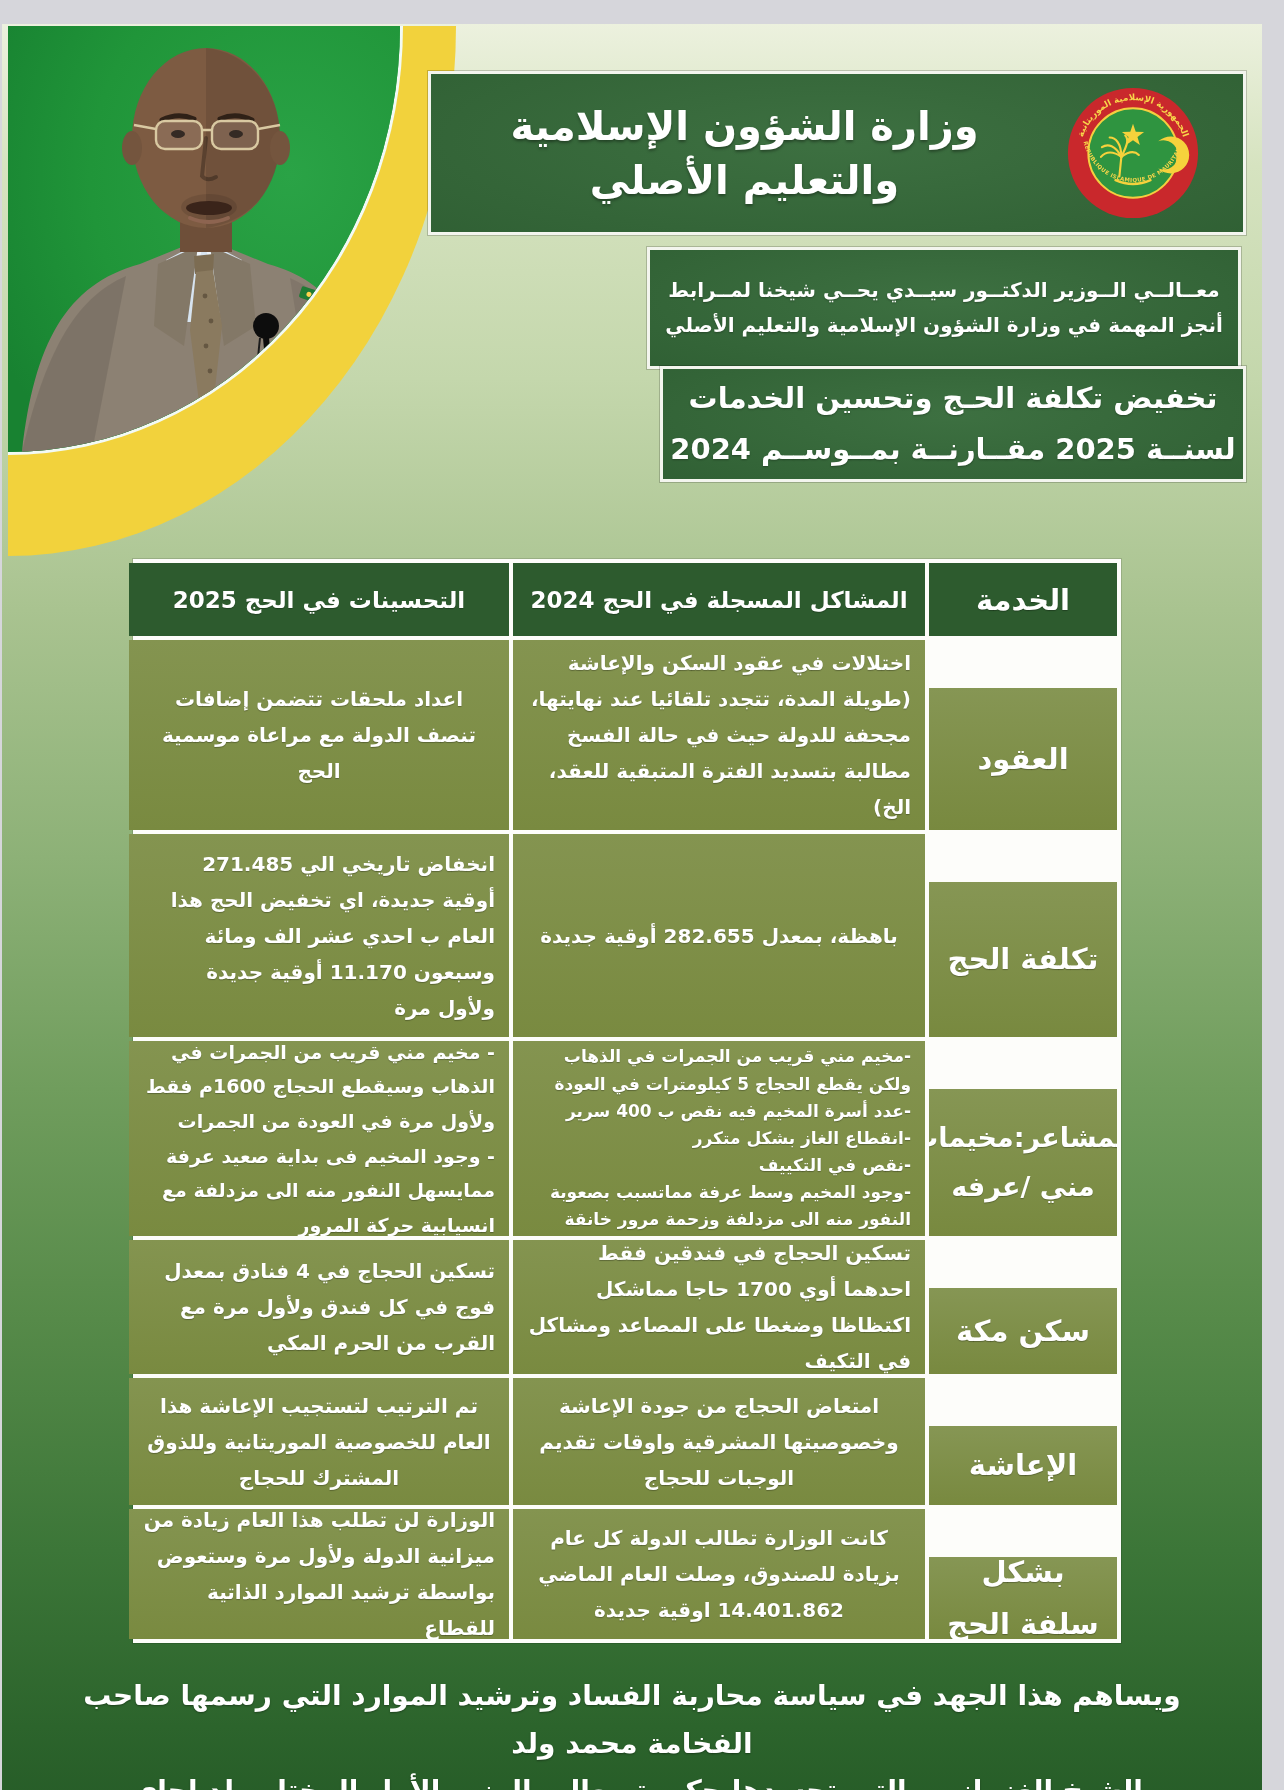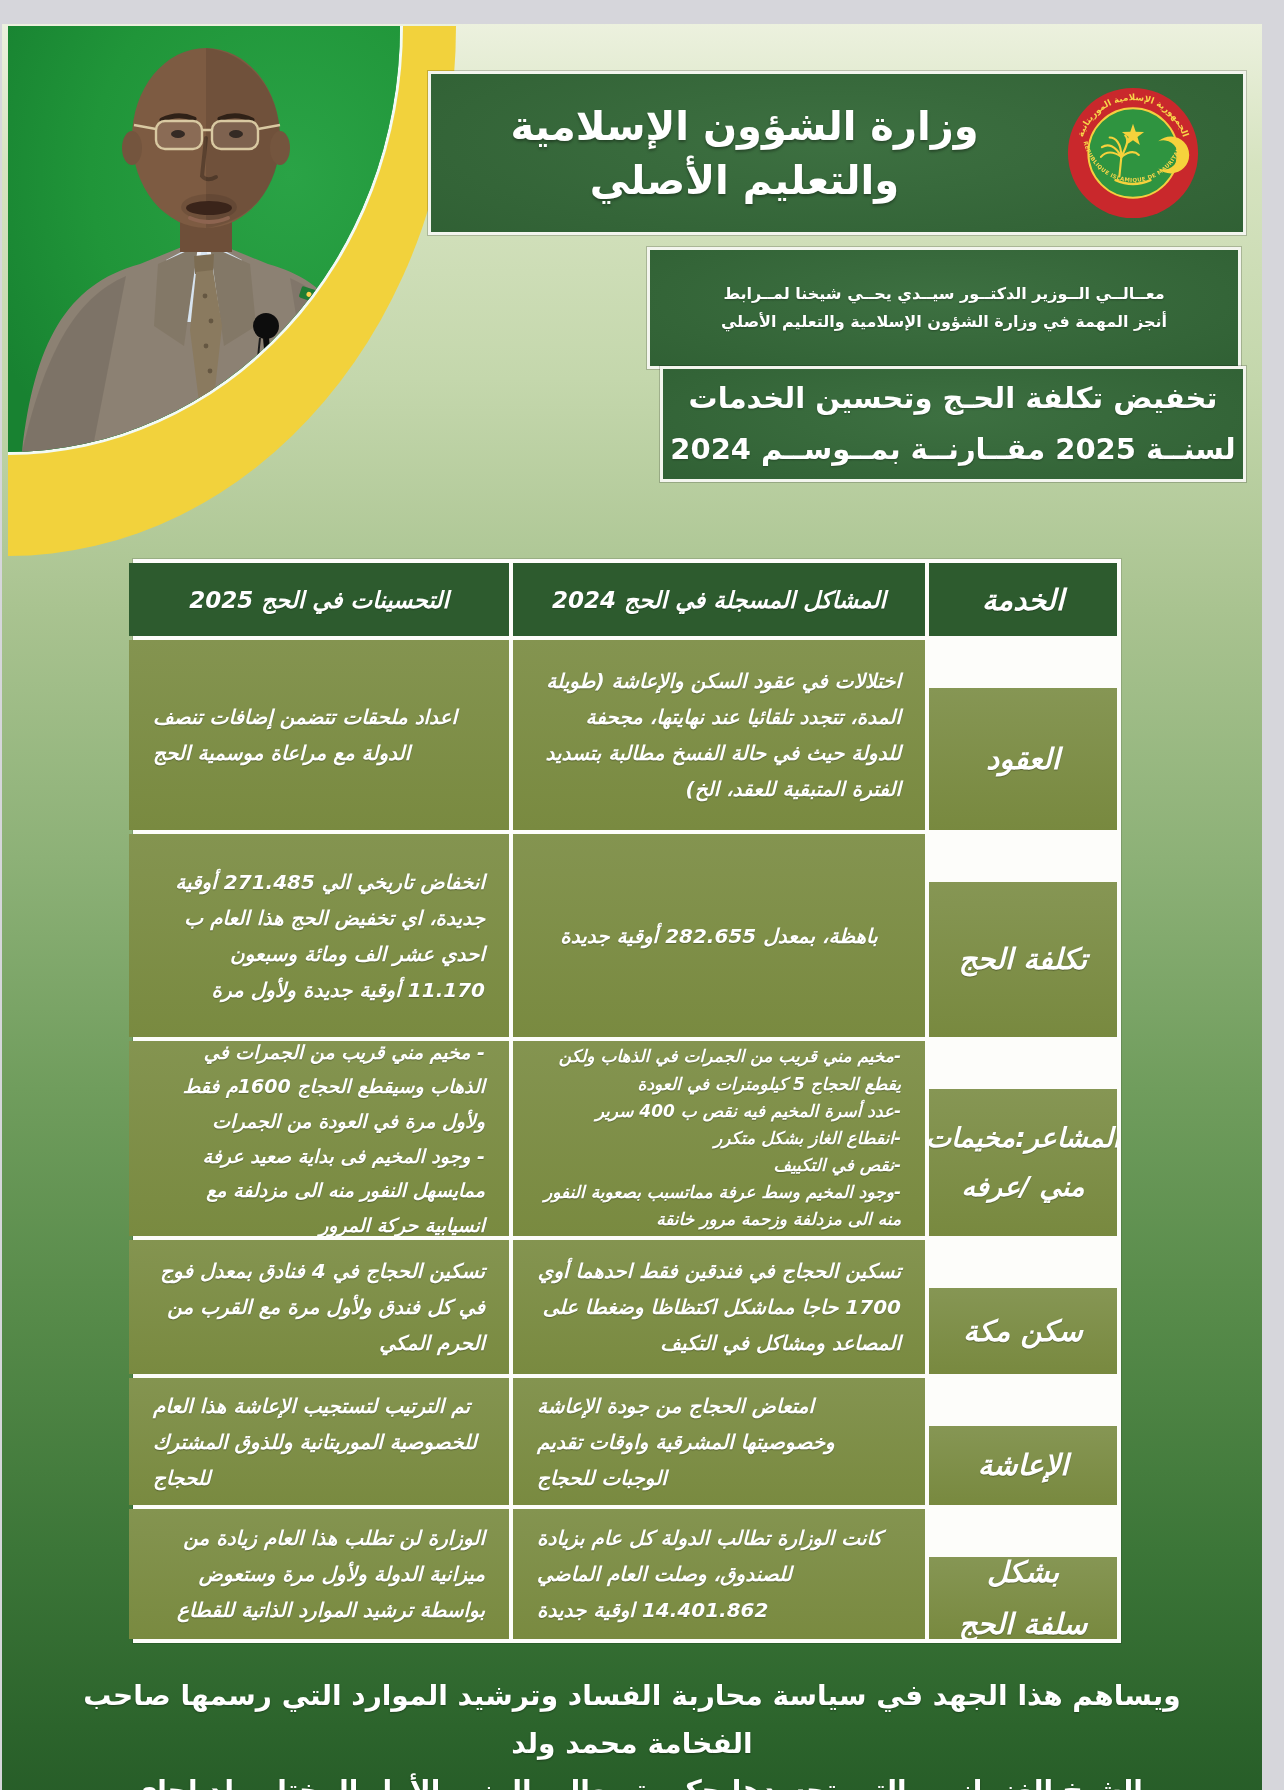--- a/index.html
+++ b/index.html
@@ -22,39 +22,39 @@
     background:radial-gradient(120% 150% at 50% 42%,#3d7041 0%,#2f5f33 62%,#27522b 100%);
     border:3px solid #f3f5ee;box-shadow:0 0 0 1px rgba(0,0,0,.18);
     display:flex;flex-direction:column;align-items:center;justify-content:center;
     text-align:center;direction:rtl;}
   .header-box{left:426px;top:47px;width:812px;height:158px;}
   .ministry-title{position:absolute;left:30px;right:215px;top:0;bottom:0;
     display:flex;align-items:center;justify-content:center;
     font-size:40px;font-weight:bold;line-height:1.35;text-shadow:0 2px 3px rgba(0,0,0,.35);}
   .seal{position:absolute;right:42px;top:50%;transform:translateY(-50%);}
   .minister-box{left:645px;top:223px;width:588px;height:116px;
-    font-size:16px;font-weight:bold;line-height:1.75;text-shadow:0 1px 2px rgba(0,0,0,.3);}
+    font-size:20px;font-weight:bold;line-height:1.75;text-shadow:0 1px 2px rgba(0,0,0,.3);}
   .title-box{left:658px;top:342px;width:580px;height:110px;
     font-size:29px;font-weight:bold;line-height:1.75;text-shadow:0 1px 2px rgba(0,0,0,.3);}
 
   
   .hajj-table{position:absolute;left:131px;top:535px;width:980px;direction:rtl;
     display:grid;grid-template-columns:188px 412px 380px;
     grid-template-rows:73px 190px 203px 195px 134px 127px 130px;
     gap:4px;background:#fdfdfa;border:4px solid #fdfdfa;box-shadow:0 0 0 1px rgba(0,0,0,.12);}
   .cell{overflow:hidden;color:#fff;display:flex;align-items:center;justify-content:center;
-    padding:6px 24px;text-shadow:0 1px 1px rgba(0,0,0,.28);font-style:italic;}
+    padding:6px 14px;text-shadow:0 1px 1px rgba(0,0,0,.28);}
   .cell.h{background:#2d5b2e;font-weight:bold;font-size:23px;text-align:center;}
   .cell.h.svc{font-size:29px;}
   .cell.label{background:linear-gradient(180deg,#869654,#78893f);
     font-weight:bold;font-size:29px;text-align:center;line-height:1.8;margin-top:48px;}
   .cell.c{background:linear-gradient(180deg,#849450,#798a40);
     font-weight:bold;font-size:20px;line-height:1.8;white-space:pre-line;
     justify-content:flex-start;text-align:right;align-items:center;display:flex;}
-  .cell.c.center{justify-content:center;text-align:left;}
+  .cell.c.center{justify-content:center;text-align:center;}
   .cell.c.small{font-size:17px;line-height:1.6;}
   .cell.c.mid{font-size:19px;line-height:1.82;}
 
   
   .footer{position:absolute;left:45px;top:1648px;width:1170px;direction:rtl;text-align:center;
     color:#fff;font-size:28px;font-weight:bold;line-height:1.7;text-shadow:0 1px 2px rgba(0,0,0,.35);}
 </style>
 </head>
 <body>
 

